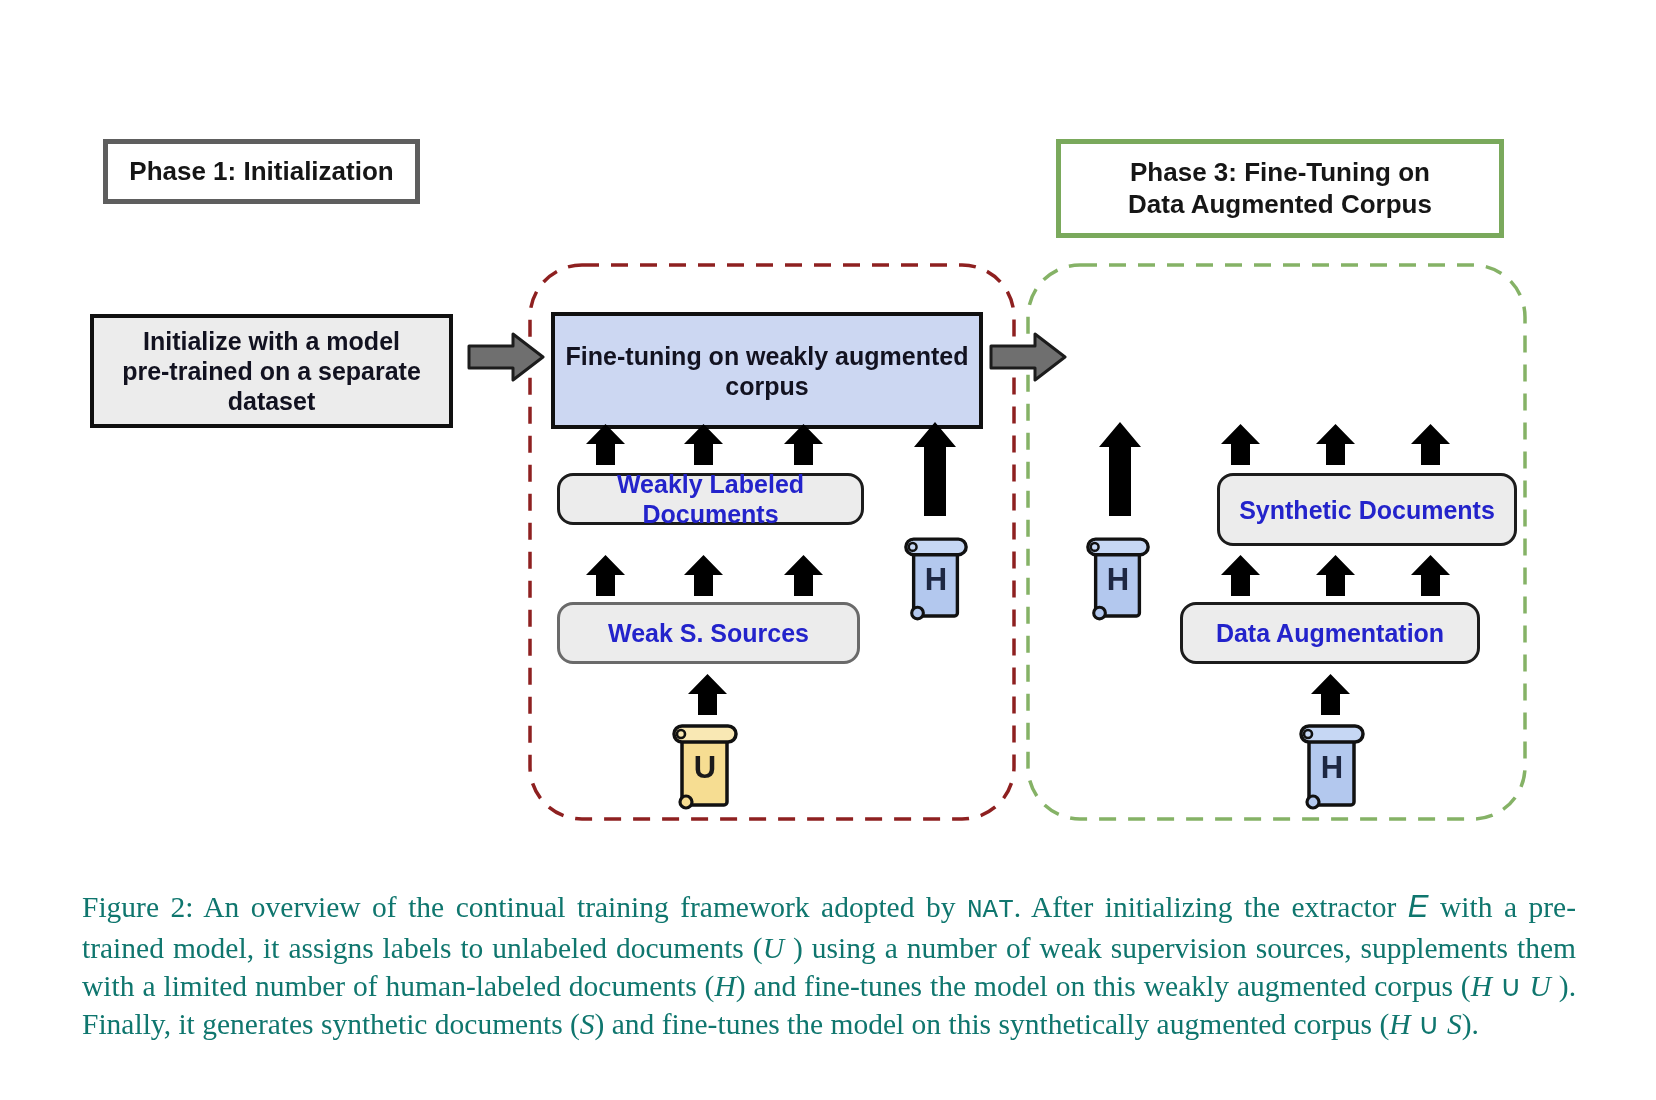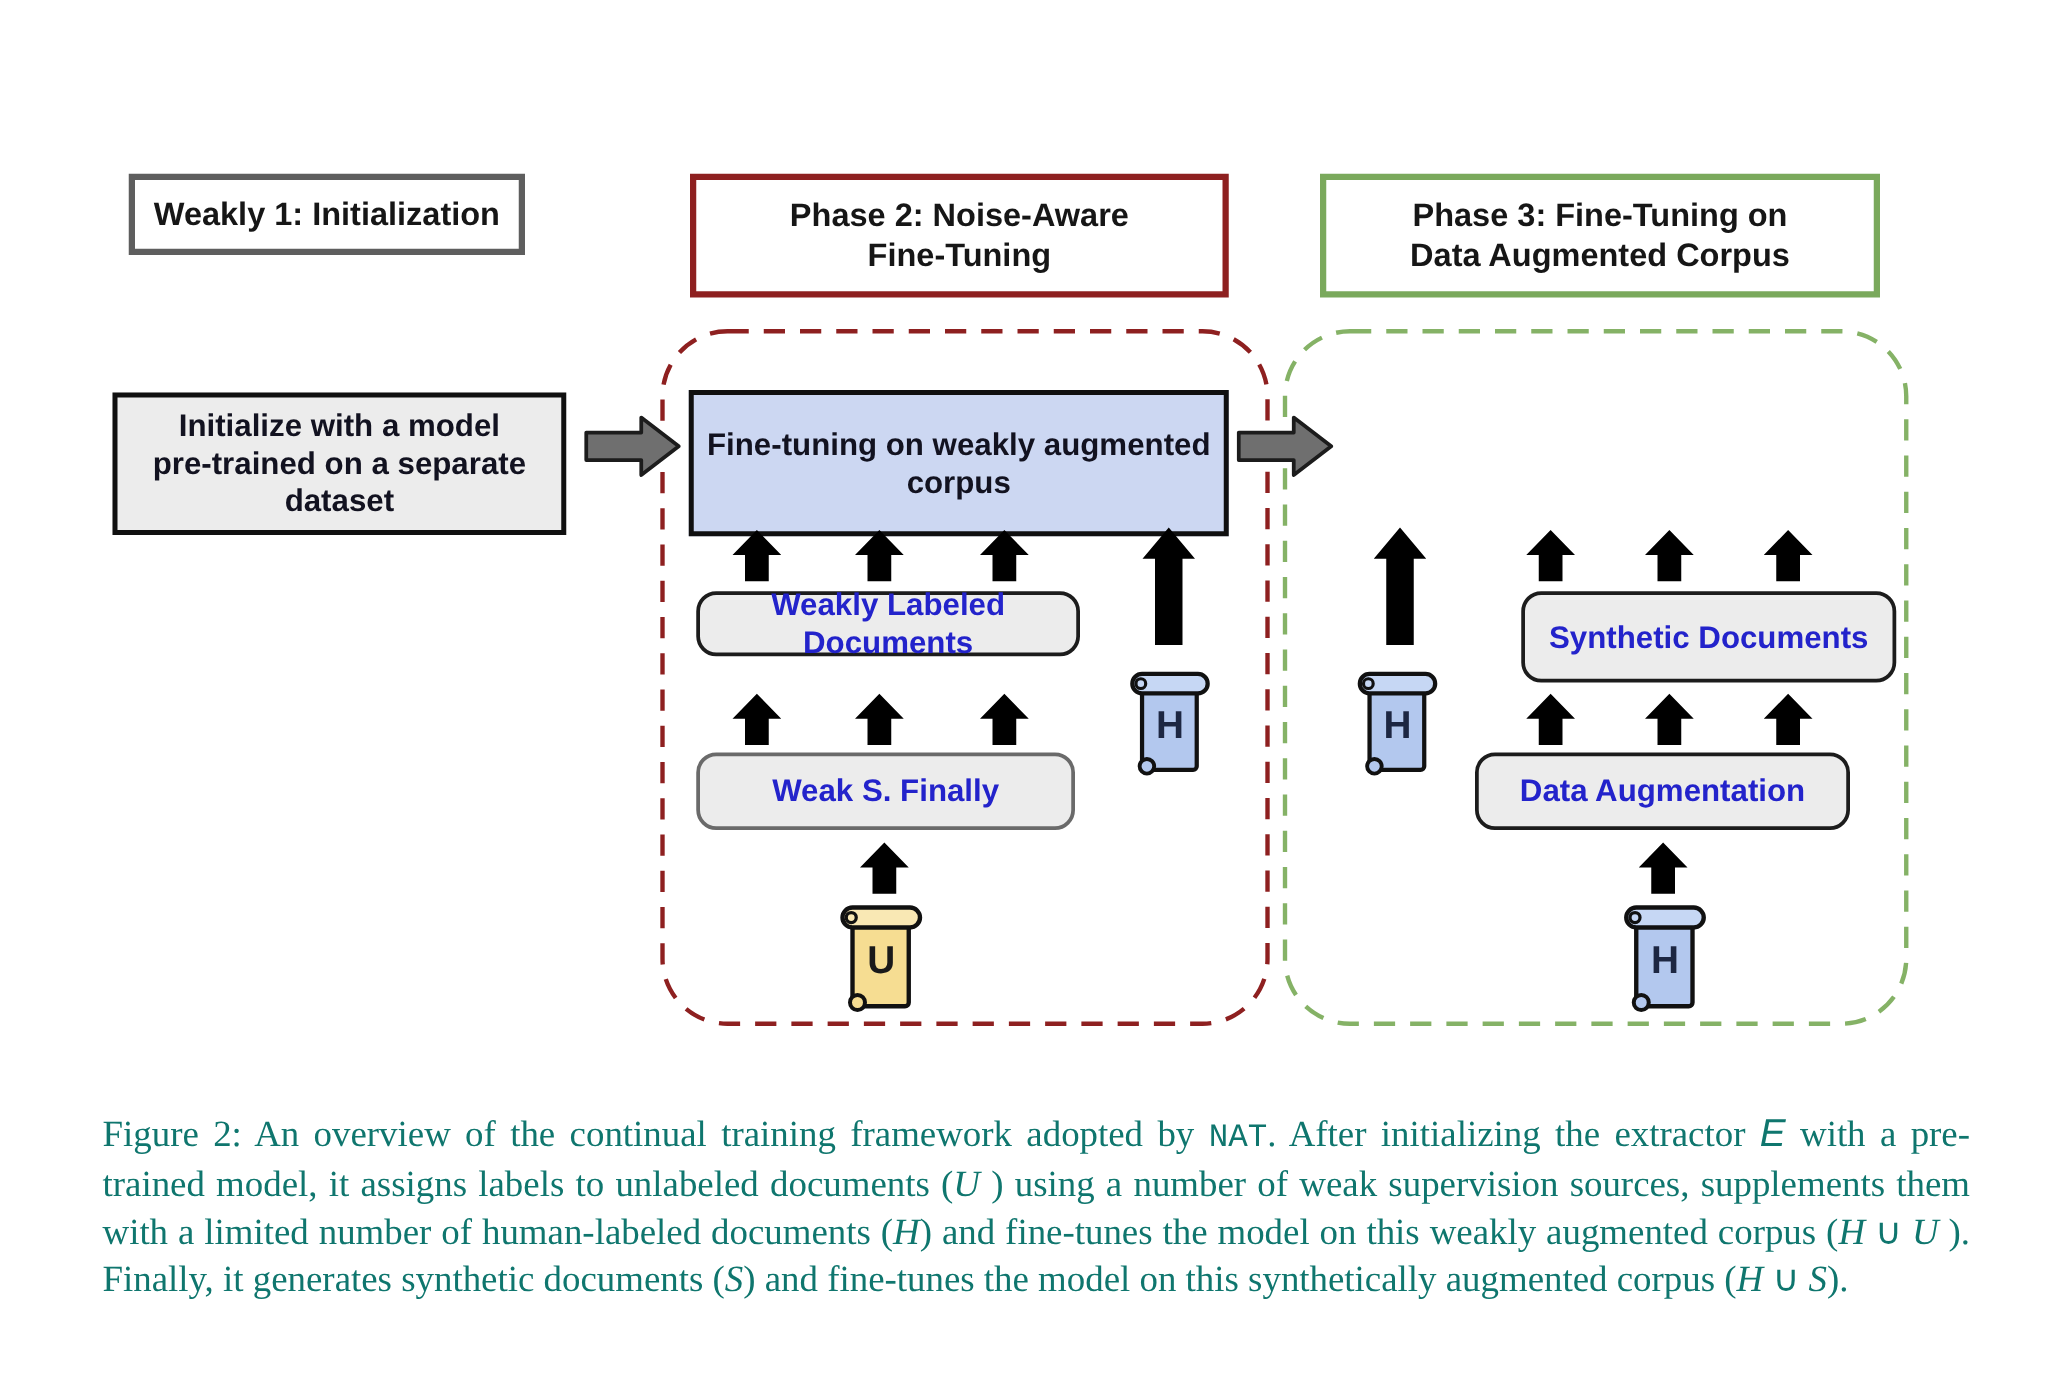--- a/index.html
+++ b/index.html
@@ -72,23 +72,21 @@
       <rect x="13" y="16" width="45" height="68" rx="3" style="fill:var(--sb);stroke:#111;stroke-width:3.5"></rect>
       <rect x="5" y="5" width="62" height="16" rx="8" style="fill:var(--sr);stroke:#111;stroke-width:3.5"></rect>
       <circle cx="12" cy="13" r="4" style="fill:none;stroke:#111;stroke-width:2.6"></circle>
       <circle cx="17" cy="81" r="6" style="fill:var(--sb);stroke:#111;stroke-width:3.2"></circle>
     </symbol>
   </defs>
 </svg>
 
 <div id="figure">
 
-  <div class="ptitle" id="p1t">Weakly 1: Initialization</div>
-  <div class="ptitle" id="p2t">Phase 2: Noise-Aware
-Fine-Tuning</div>
+  <div class="ptitle" id="p1t">Phase 1: Initialization</div>
   <div class="ptitle" id="p3t">Phase 3: Fine-Tuning on
 Data Augmented Corpus</div>
 
   <svg class="dashed" id="dash2" style="left:527px;top:262px" width="490" height="560" viewBox="0 0 490 560">
     <rect x="3" y="3" width="484" height="554" rx="52"></rect>
   </svg>
   <svg class="dashed" id="dash3" style="left:1025px;top:262px" width="503" height="560" viewBox="0 0 503 560">
     <rect x="3" y="3" width="497" height="554" rx="52"></rect>
   </svg>
 
@@ -126,21 +124,21 @@
     </svg>
   <svg class="abs up-arrow yellow" style="left:782px;top:553px" width="43" height="45">
       <use href="#upArrowSm"></use>
     </svg>
 
   <svg class="abs scroll blue" style="left:901px;top:534px" width="70" height="90" viewBox="0 0 72 92">
       <use href="#scrollIcon"></use>
     </svg>
   <div class="scroll-letter" style="left:901px;top:554px">H</div>
 
-  <div class="round-box" id="wsBox">Weak S. Finally</div>
+  <div class="round-box" id="wsBox">Weak S. Sources</div>
 
   <svg class="abs up-arrow yellow" style="left:686px;top:672px" width="43" height="45">
       <use href="#upArrowSm"></use>
     </svg>
 
   <svg class="abs scroll yellow" style="left:669px;top:721px" width="72" height="92" viewBox="0 0 72 92">
       <use href="#scrollIcon"></use>
     </svg>
   <div class="scroll-letter dark" style="left:670px;top:742px">U</div>
 

